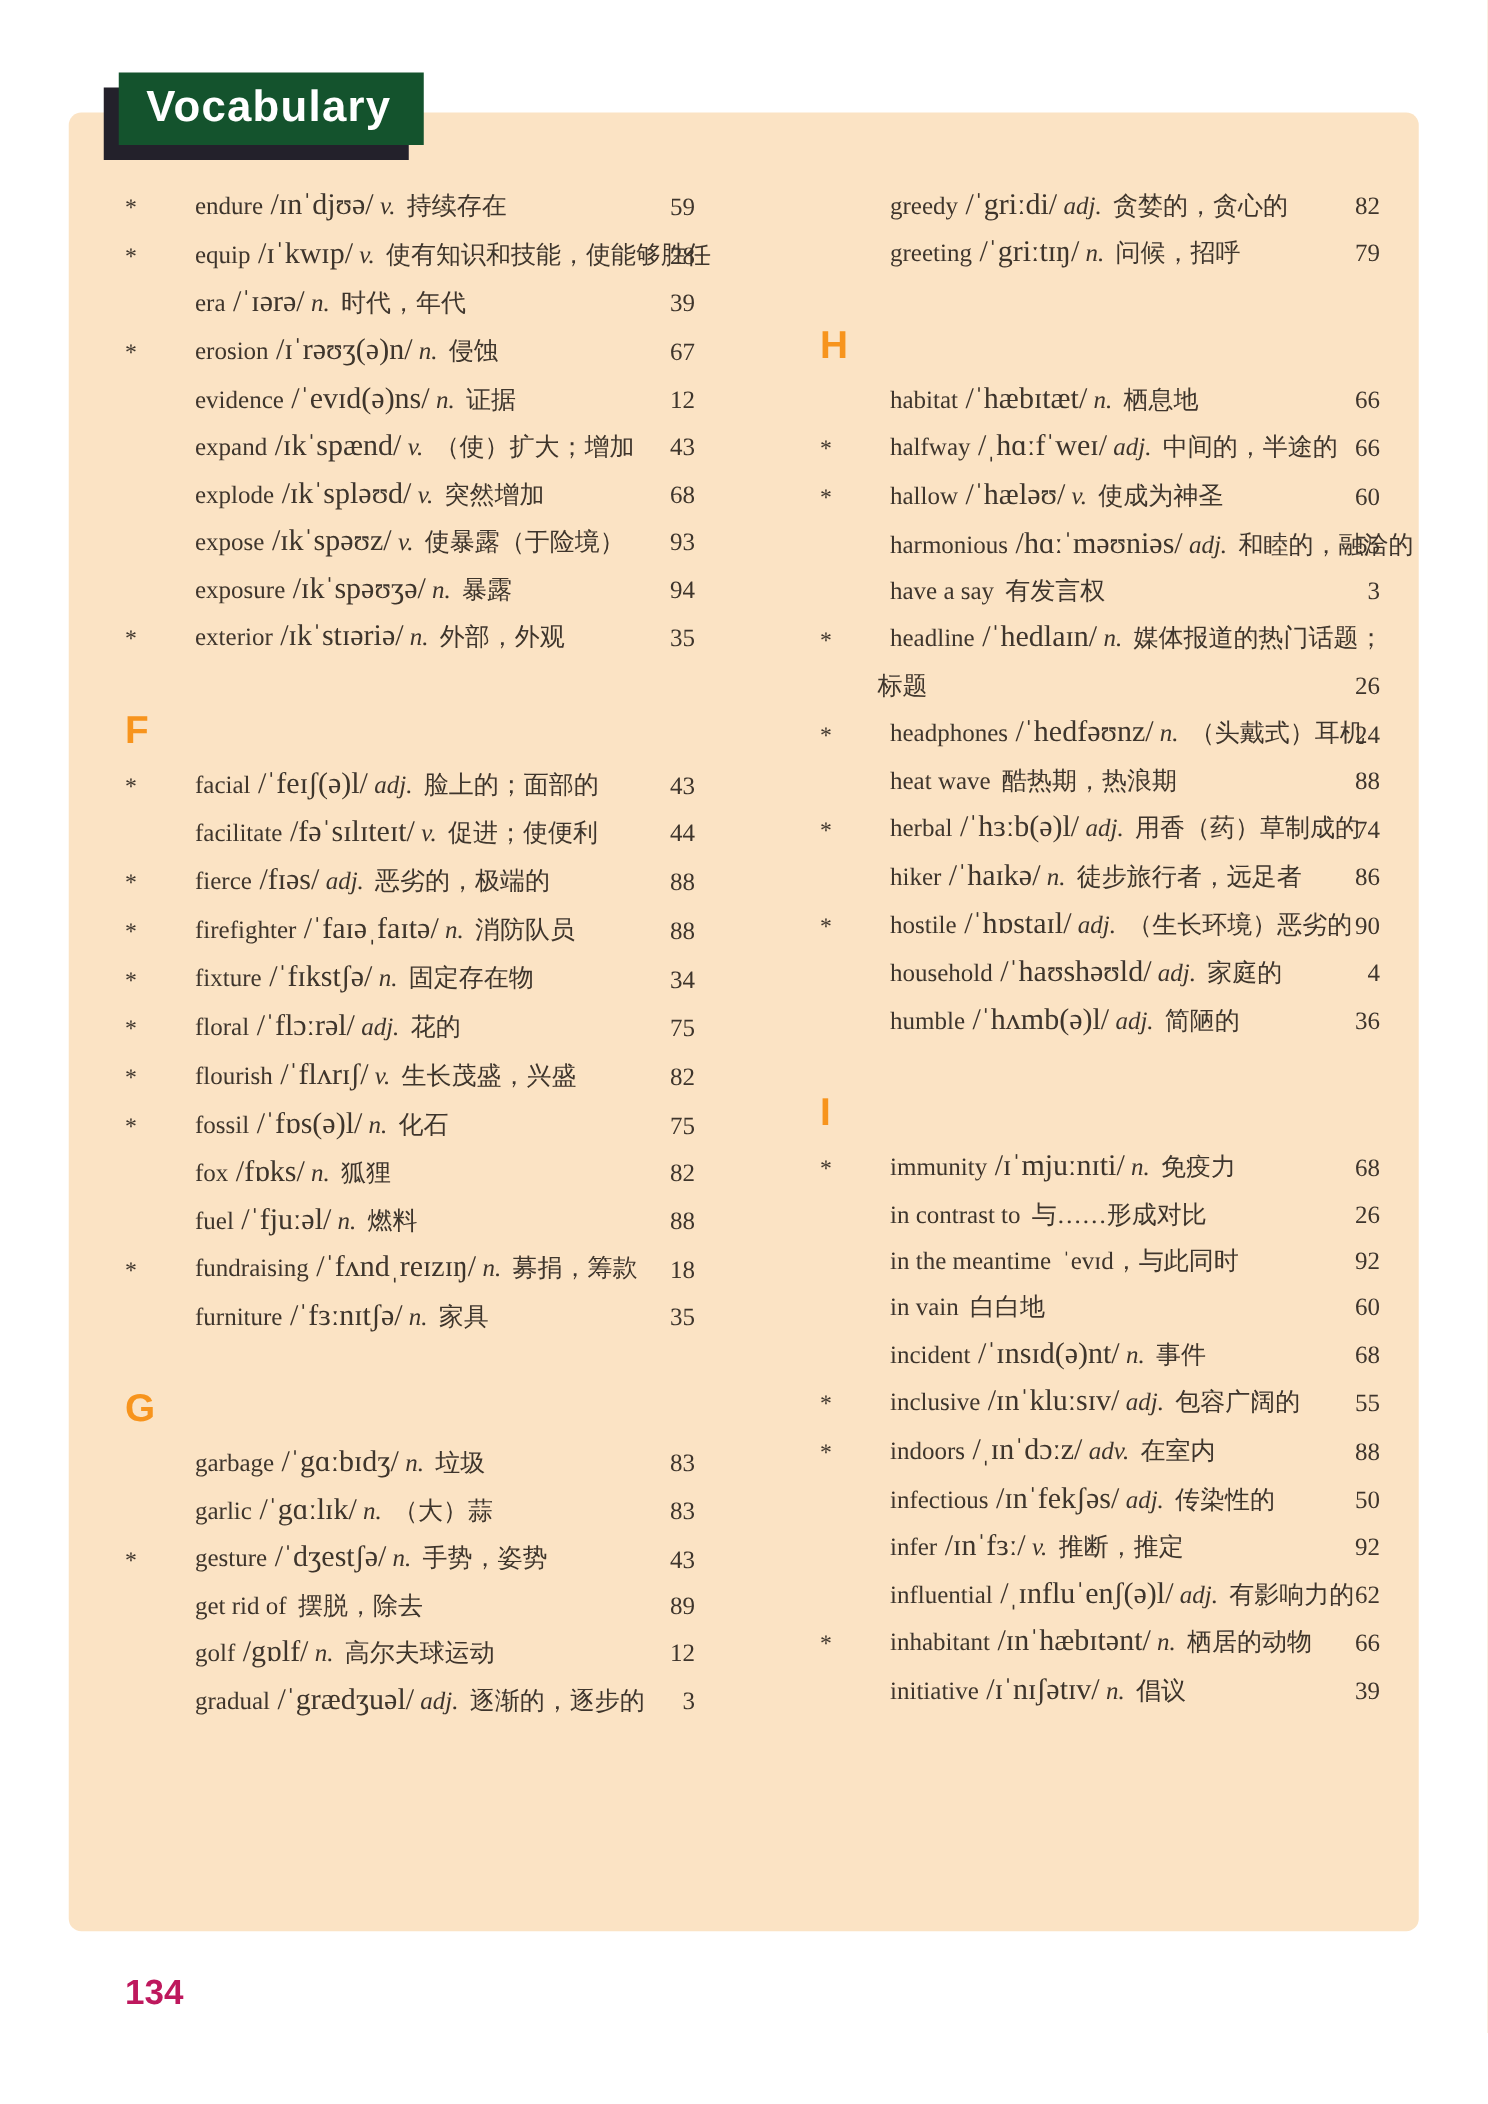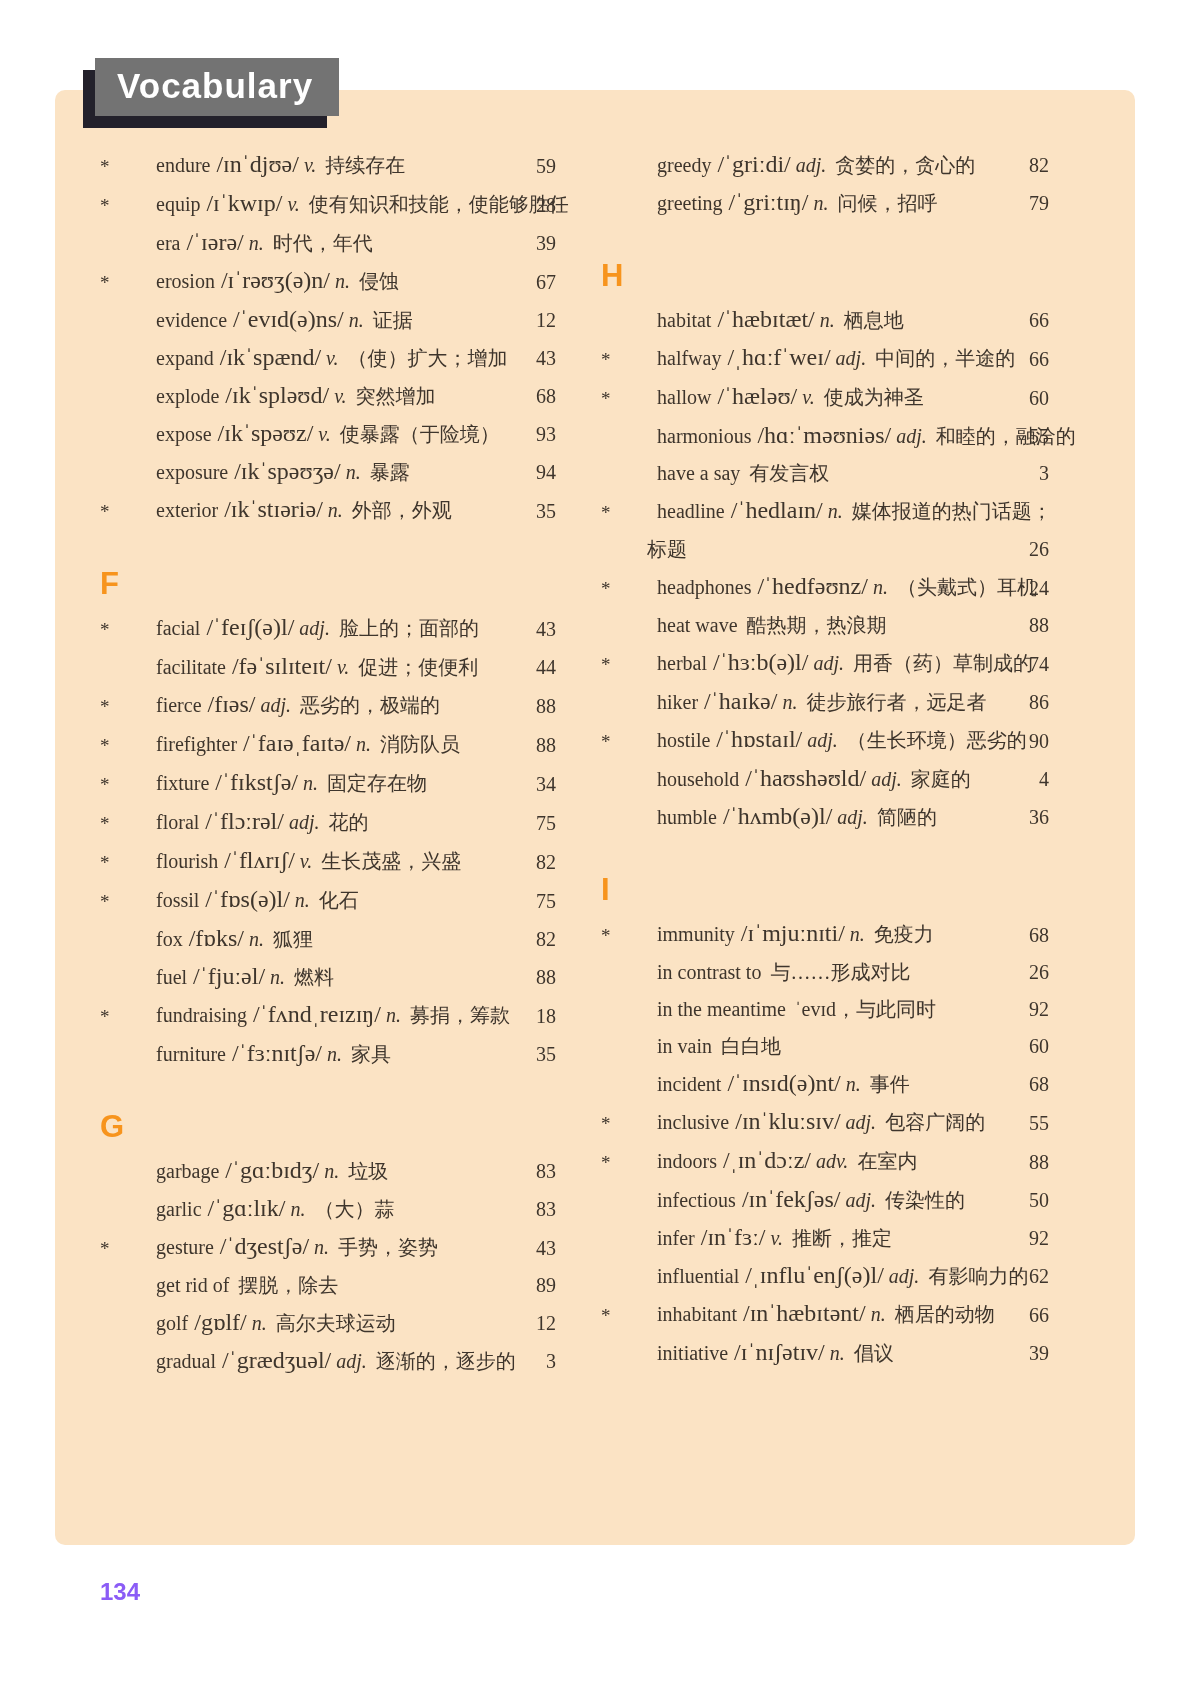--- a/index.html
+++ b/index.html
@@ -7,30 +7,30 @@
     width:1190px;height:1683px;position:relative;background:#ffffff;
     font-family:"Liberation Serif","DejaVu Serif",serif;
     color:#3e352c;overflow:hidden;
   }
   .panel{
     position:absolute;left:55px;top:90px;width:1080px;height:1455px;
     background:#fbe3c4;border-radius:10px;
   }
   .title-box{
     position:absolute;left:95px;top:58px;
-    background:#737373;color:#ffffff;
+    background:#14532d;color:#ffffff;
     font-family:"Liberation Sans","DejaVu Sans",sans-serif;
     font-weight:bold;font-size:35px;letter-spacing:1px;
     padding:8px 26px 10px 22px;
     box-shadow:-12px 12px 0 #23212b;
     z-index:3;
   }
   .col{position:absolute;top:150px;}
   .col-left{left:100px;width:456px;}
-  .col-right{left:601px;width:448px;}
+  .col-right{left:656px;width:448px;}
   .entry{
     position:relative;display:flex;align-items:baseline;
     line-height:28px;margin-bottom:9px;white-space:nowrap;
     font-size:20px;
   }
   .star{
     flex:0 0 16px;font-size:19px;position:relative;top:1px;color:#3e352c;
   }
   .body{flex:1 1 auto;overflow:visible;}
   .word{font-size:20px;margin-left:40px;}
@@ -45,21 +45,21 @@
   }
   .sec{
     margin-top:44px;margin-bottom:14px;
     font-family:"Liberation Sans","DejaVu Sans",sans-serif;
     font-weight:bold;font-size:31px;color:#f7941d;line-height:30px;
   }
   .sec:first-child{margin-top:0;}
   .folio{
     position:absolute;left:100px;top:1578px;
     font-family:"Liberation Sans","DejaVu Sans",sans-serif;
-    font-weight:bold;font-size:24px;color:#8b5cf6;
+    font-weight:bold;font-size:28px;color:#be185d;
   }
 </style>
 </head>
 <body>
 
 <div class="panel"></div>
 
 <div class="title-box">
   <span>Vocabulary</span>
 </div>

